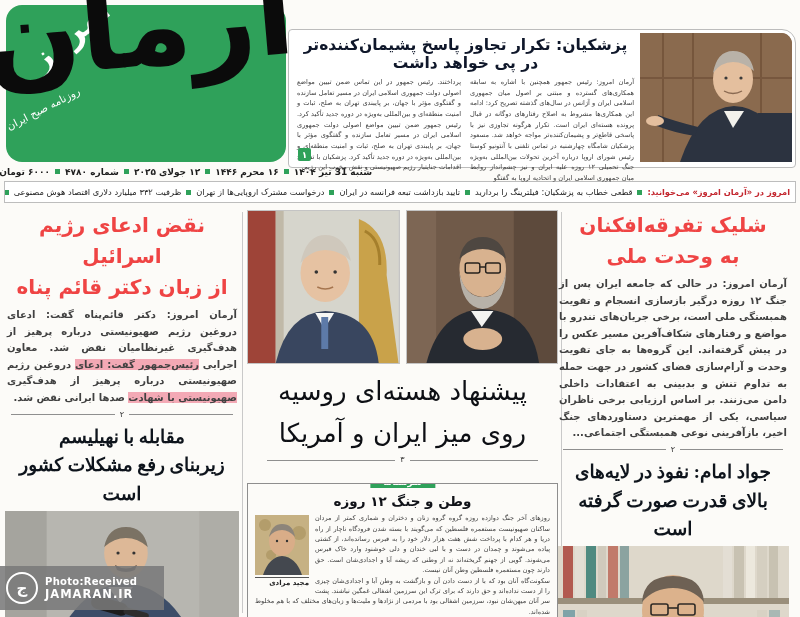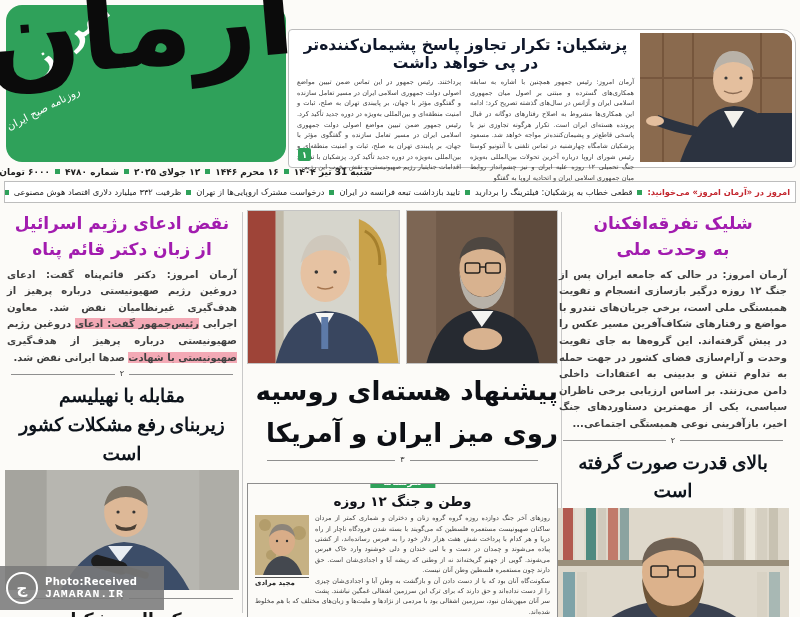--- a/index.html
+++ b/index.html
@@ -33,50 +33,50 @@
   .lead-cols{display:flex;gap:9px;}
   .lead-col{flex:1;font-size:6.6px;line-height:1.62;text-align:justify;color:#3c3c3c;}
   .pagebox{position:absolute;left:9px;bottom:6px;width:13px;height:13px;background:#2fa15a;
            color:#fff;font-size:9px;font-weight:bold;display:grid;place-items:center;border-radius:2px;}
   
   .vdiv{position:absolute;top:212px;bottom:4px;width:1px;background:#c9c9c9;}
   .col{position:absolute;top:210px;}
   .col-left{left:5px;width:234px;}
   .col-center{left:247px;width:311px;}
   .col-right{right:11px;width:232px;margin-left:8px;}
-  .h-xl{font-size:17px;font-weight:800;color:#a21caf;text-align:center;line-height:1.55;}
+  .h-xl{font-size:20px;font-weight:800;color:#ef4444;text-align:center;line-height:1.55;}
   .h-lg{font-size:18.5px;font-weight:800;color:#0e141c;text-align:center;line-height:1.55;font-family:Liberation Serif, serif;}
   .h-md{font-size:17px;font-weight:800;color:#161616;text-align:center;line-height:1.55;}
   .h-line{display:block;}
   .body-sm{font-size:10px;line-height:1.66;text-align:justify;color:#414141;padding:0 2px;margin-top:4px;font-weight:bold;}
   .hl{background:#f3a9b5;}
   .marker{display:flex;align-items:center;gap:5px;margin:4px 6px;}
   .mline{flex:1;height:1px;background:#8f8f8f;}
   .mnum{font-size:8px;color:#2b2b2b;line-height:1;}
   .photo{width:100%;overflow:hidden;background:#bbb;margin-top:2px;}
   
   .photo-row{display:flex;gap:6px;direction:ltr;}
   .photo-cell{flex:1;height:152px;border:1px solid #c4c4c4;overflow:hidden;background:#ccc;}
-  .main-headline{font-size:26px;font-weight:700;color:#0d0f14;text-align:right;line-height:1.6;margin-top:7px;}
+  .main-headline{font-size:26px;font-weight:400;color:#0d0f14;text-align:center;line-height:1.6;margin-top:7px;}
   .editorial{position:relative;border:1px solid #8e8e8e;margin-top:19px;padding:8px 7px 20px;height:123px;overflow:hidden;}
   .ed-label{position:absolute;top:-8px;right:50%;transform:translateX(50%);background:#2fa15a;
             color:#fff;font-size:9px;font-weight:bold;padding:1px 13px;}
   .ed-title{font-size:13.5px;font-weight:800;color:#101218;text-align:center;margin:1px 0 4px;}
   .ed-body{font-size:6.5px;line-height:1.6;text-align:justify;color:#3e3e3e;}
   .ed-photo{float:left;width:54px;margin:2px 6px 2px 0;direction:ltr;}
   .ed-photo .img{width:54px;height:60px;background:#c6b183;overflow:hidden;}
-  .ed-author{border-top:1px solid #555;margin-top:2px;font-size:7px;font-weight:bold;text-align:left;color:#222;}
+  .ed-author{border-top:1px solid #555;margin-top:2px;font-size:7px;font-weight:bold;text-align:right;color:#222;}
   .ed-cont{font-size:7.5px;font-weight:800;color:#111;text-align:left;padding-right:10px;}
   
   .watermark{position:absolute;left:0;top:566px;width:152px;height:44px;background:rgba(122,122,122,.88);
              color:#fff;display:flex;align-items:center;gap:7px;padding:0 6px;direction:ltr;z-index:5;}
   .wm-logo{flex:none;width:28px;height:28px;border:2px solid #fff;border-radius:50%;
            display:grid;place-items:center;font-size:15px;font-weight:bold;color:#fff;}
   .wm-l1{font-size:10px;font-weight:bold;letter-spacing:.3px;}
-  .wm-l2{font-size:11.5px;font-weight:bold;letter-spacing:1px;font-family:Liberation Mono, monospace;}
+  .wm-l2{font-size:11.5px;font-weight:bold;letter-spacing:1px;}
   svg{display:block;width:100%;height:100%;}
 </style>
 </head>
 <body>
 
 <div class="page">
 
   <div class="masthead">
     <div class="logo-script">امروز</div>
     <div class="tagline">روزنامه صبح ایران</div>
@@ -147,20 +147,21 @@
       <span class="h-line">شلیک تفرقه‌افکنان</span>
       <span class="h-line">به وحدت ملی</span>
     </div>
     <div class="body-sm">آرمان امروز: در حالی که جامعه ایران پس از جنگ ۱۲ روزه درگیر بازسازی انسجام و تقویت همبستگی ملی است، برخی جریان‌های تندرو با مواضع و رفتارهای شکاف‌آفرین مسیر عکس را در پیش گرفته‌اند. این گروه‌ها به جای تقویت وحدت و آرام‌سازی فضای کشور در جهت حمله به تداوم تنش و بدبینی به اعتقادات داخلی دامن می‌زنند. بر اساس ارزیابی برخی ناظران سیاسی، یکی از مهمترین دستاوردهای جنگ اخیر، بازآفرینی نوعی همبستگی اجتماعی...</div>
     <div class="marker">
       <span class="mline"></span>
         <span class="mnum">۲</span>
         <span class="mline"></span>
     </div>
     <div class="h-lg" style="margin-top:4px">
+      <span class="h-line">جواد امام: نفوذ در لایه‌های</span>
       <span class="h-line">بالای قدرت صورت گرفته است</span>
     </div>
     <div class="photo" style="height:138px">
       <svg viewBox="0 0 232 138" preserveAspectRatio="none">
         <rect width="232" height="138" fill="#ded8cb"></rect>
         <rect x="6" y="0" width="10" height="52" fill="#b25a50"></rect>
           <rect x="18" y="0" width="9" height="52" fill="#e3ded4"></rect>
         <rect x="29" y="0" width="10" height="52" fill="#4f8a80"></rect>
           <rect x="41" y="0" width="8" height="52" fill="#d0cabc"></rect>
         <rect x="51" y="0" width="10" height="52" fill="#c17a6a"></rect>

